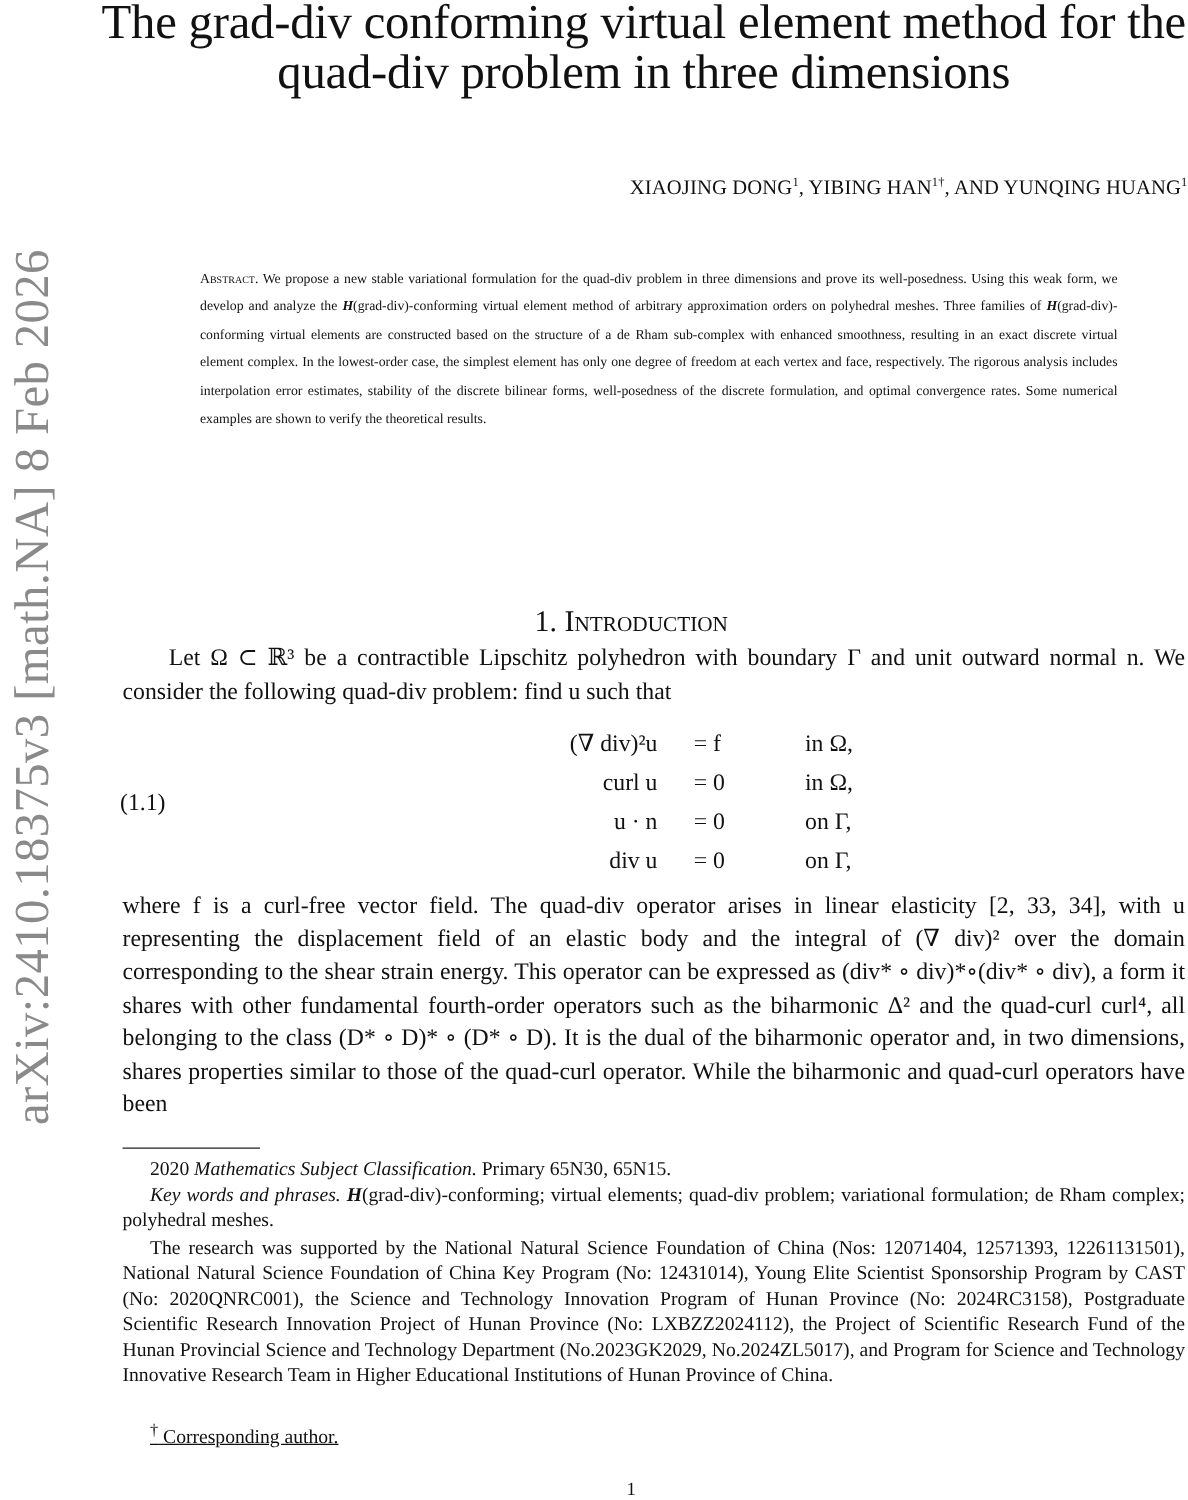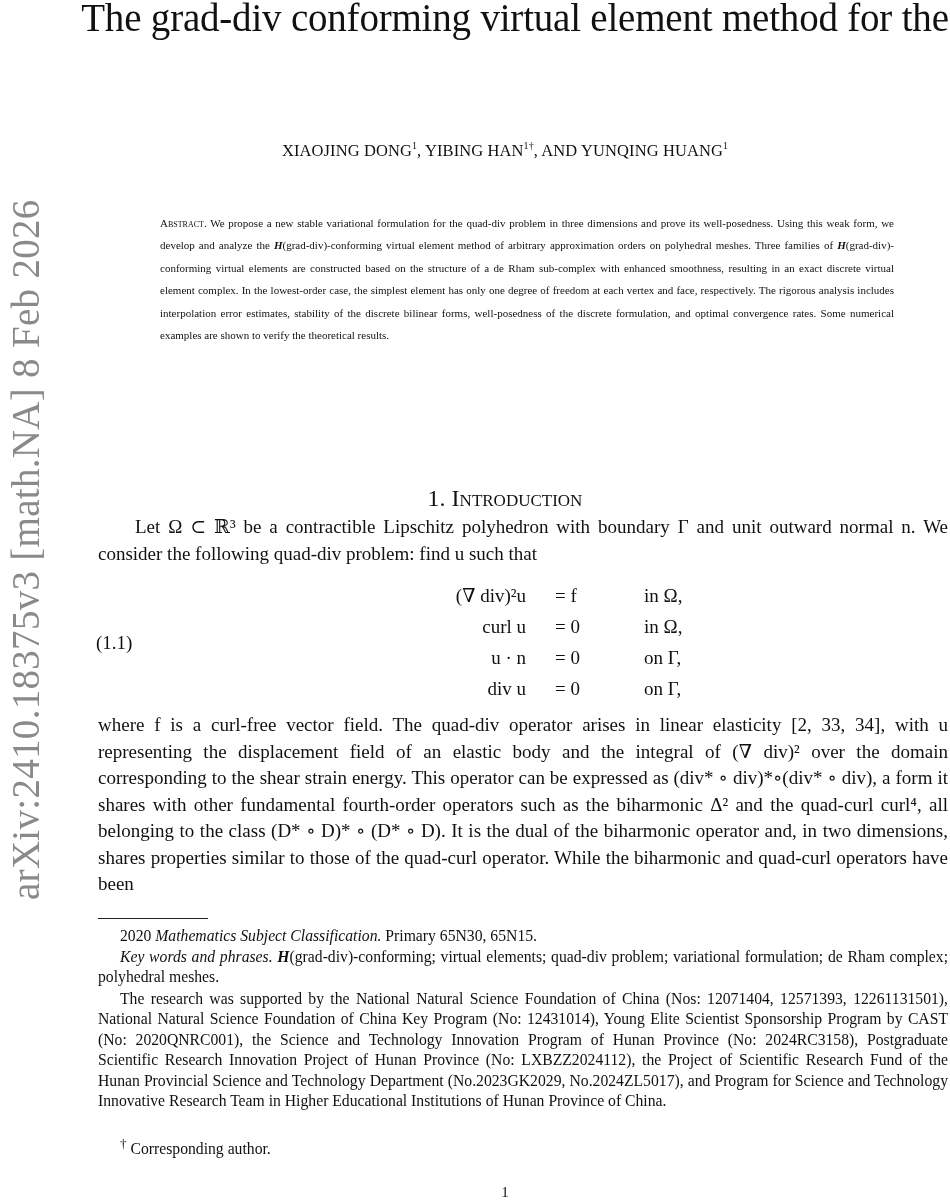--- a/index.html
+++ b/index.html
@@ -13,21 +13,21 @@
     transform-origin: 0 0; transform: rotate(-90deg);
     white-space: nowrap; font-size: 39px; color: #8a8a8a; letter-spacing: 0.3px;
   }
   .title {
     position: absolute; left: 80px; width: 870px; top: -2px;
     text-align: center; font-size: 39px; line-height: 40px; font-weight: normal;
     margin: 0; letter-spacing: -0.2px;
   }
   .authors {
     position: absolute; left: 60px; width: 890px; top: 140px;
-    text-align: center; font-size: 16.5px; letter-spacing: 0.1px;
+    text-align: right; font-size: 16.5px; letter-spacing: 0.1px;
   }
   .authors sup { font-size: 10px; }
   .abstract {
     position: absolute; left: 160px; width: 734px; top: 212px;
     font-size: 11px; line-height: 22.4px; text-align: justify;
   }
   .sc { font-variant: small-caps; }
   .b { font-weight: bold; font-style: italic; }
   .sec-title {
     position: absolute; left: 60px; width: 890px; top: 485px;
@@ -62,20 +62,21 @@
   }
   i { font-style: italic; }
 </style>
 </head>
 <body>
 
 <div class="sidebar-id">arXiv:2410.18375v3  [math.NA]  8 Feb 2026</div>
 
 <h1 class="title">
   <span>The grad-div conforming virtual element method for the</span><br>
+  <span>quad-div problem in three dimensions</span>
 </h1>
 
 <div class="authors">
   <span>XIAOJING DONG</span><sup>1</sup><span>, </span><span>YIBING HAN</span><sup>1†</sup><span>, AND </span><span>YUNQING HUANG</span><sup>1</sup>
 </div>
 
 <div class="abstract">
   <span class="sc">Abstract.</span><span> We propose a new stable variational formulation for the quad-div problem in three dimensions and prove its well-posedness. Using this weak form, we develop and analyze the </span><span class="b">H</span><span>(grad-div)-conforming virtual element method of arbitrary approximation orders on polyhedral meshes. Three families of </span><span class="b">H</span><span>(grad-div)-conforming virtual elements are constructed based on the structure of a de Rham sub-complex with enhanced smoothness, resulting in an exact discrete virtual element complex. In the lowest-order case, the simplest element has only one degree of freedom at each vertex and face, respectively. The rigorous analysis includes interpolation error estimates, stability of the discrete bilinear forms, well-posedness of the discrete formulation, and optimal convergence rates. Some numerical examples are shown to verify the theoretical results.</span>
 </div>
 
@@ -116,17 +117,17 @@
 
 <div class="foot" style="top: 926px;">
   <span class="ind"></span><span>2020</span> <i>Mathematics Subject Classification.</i><span> Primary 65N30, 65N15.</span>
 </div>
 <div class="foot" style="top: 947px;">
   <span class="ind"></span><i>Key words and phrases.</i> <span class="b">H</span><span>(grad-div)-conforming; virtual elements; quad-div problem; variational formulation; de Rham complex; polyhedral meshes.</span>
 </div>
 <div class="foot" style="top: 989px;">
   <span class="ind"></span><span>The research was supported by the National Natural Science Foundation of China (Nos: 12071404, 12571393, 12261131501), National Natural Science Foundation of China Key Program (No: 12431014), Young Elite Scientist Sponsorship Program by CAST (No: 2020QNRC001), the Science and Technology Innovation Program of Hunan Province (No: 2024RC3158), Postgraduate Scientific Research Innovation Project of Hunan Province (No: LXBZZ2024112), the Project of Scientific Research Fund of the Hunan Provincial Science and Technology Department (No.2023GK2029, No.2024ZL5017), and Program for Science and Technology Innovative Research Team in Higher Educational Institutions of Hunan Province of China.</span>
 </div>
-<div class="foot" style="top: 1134px;">
+<div class="foot" style="top: 1134px; text-decoration: underline;">
   <span class="ind"></span><sup>†</sup><span> Corresponding author.</span>
 </div>
 
 <div class="pagenum">1</div>
 
 </body></html>

